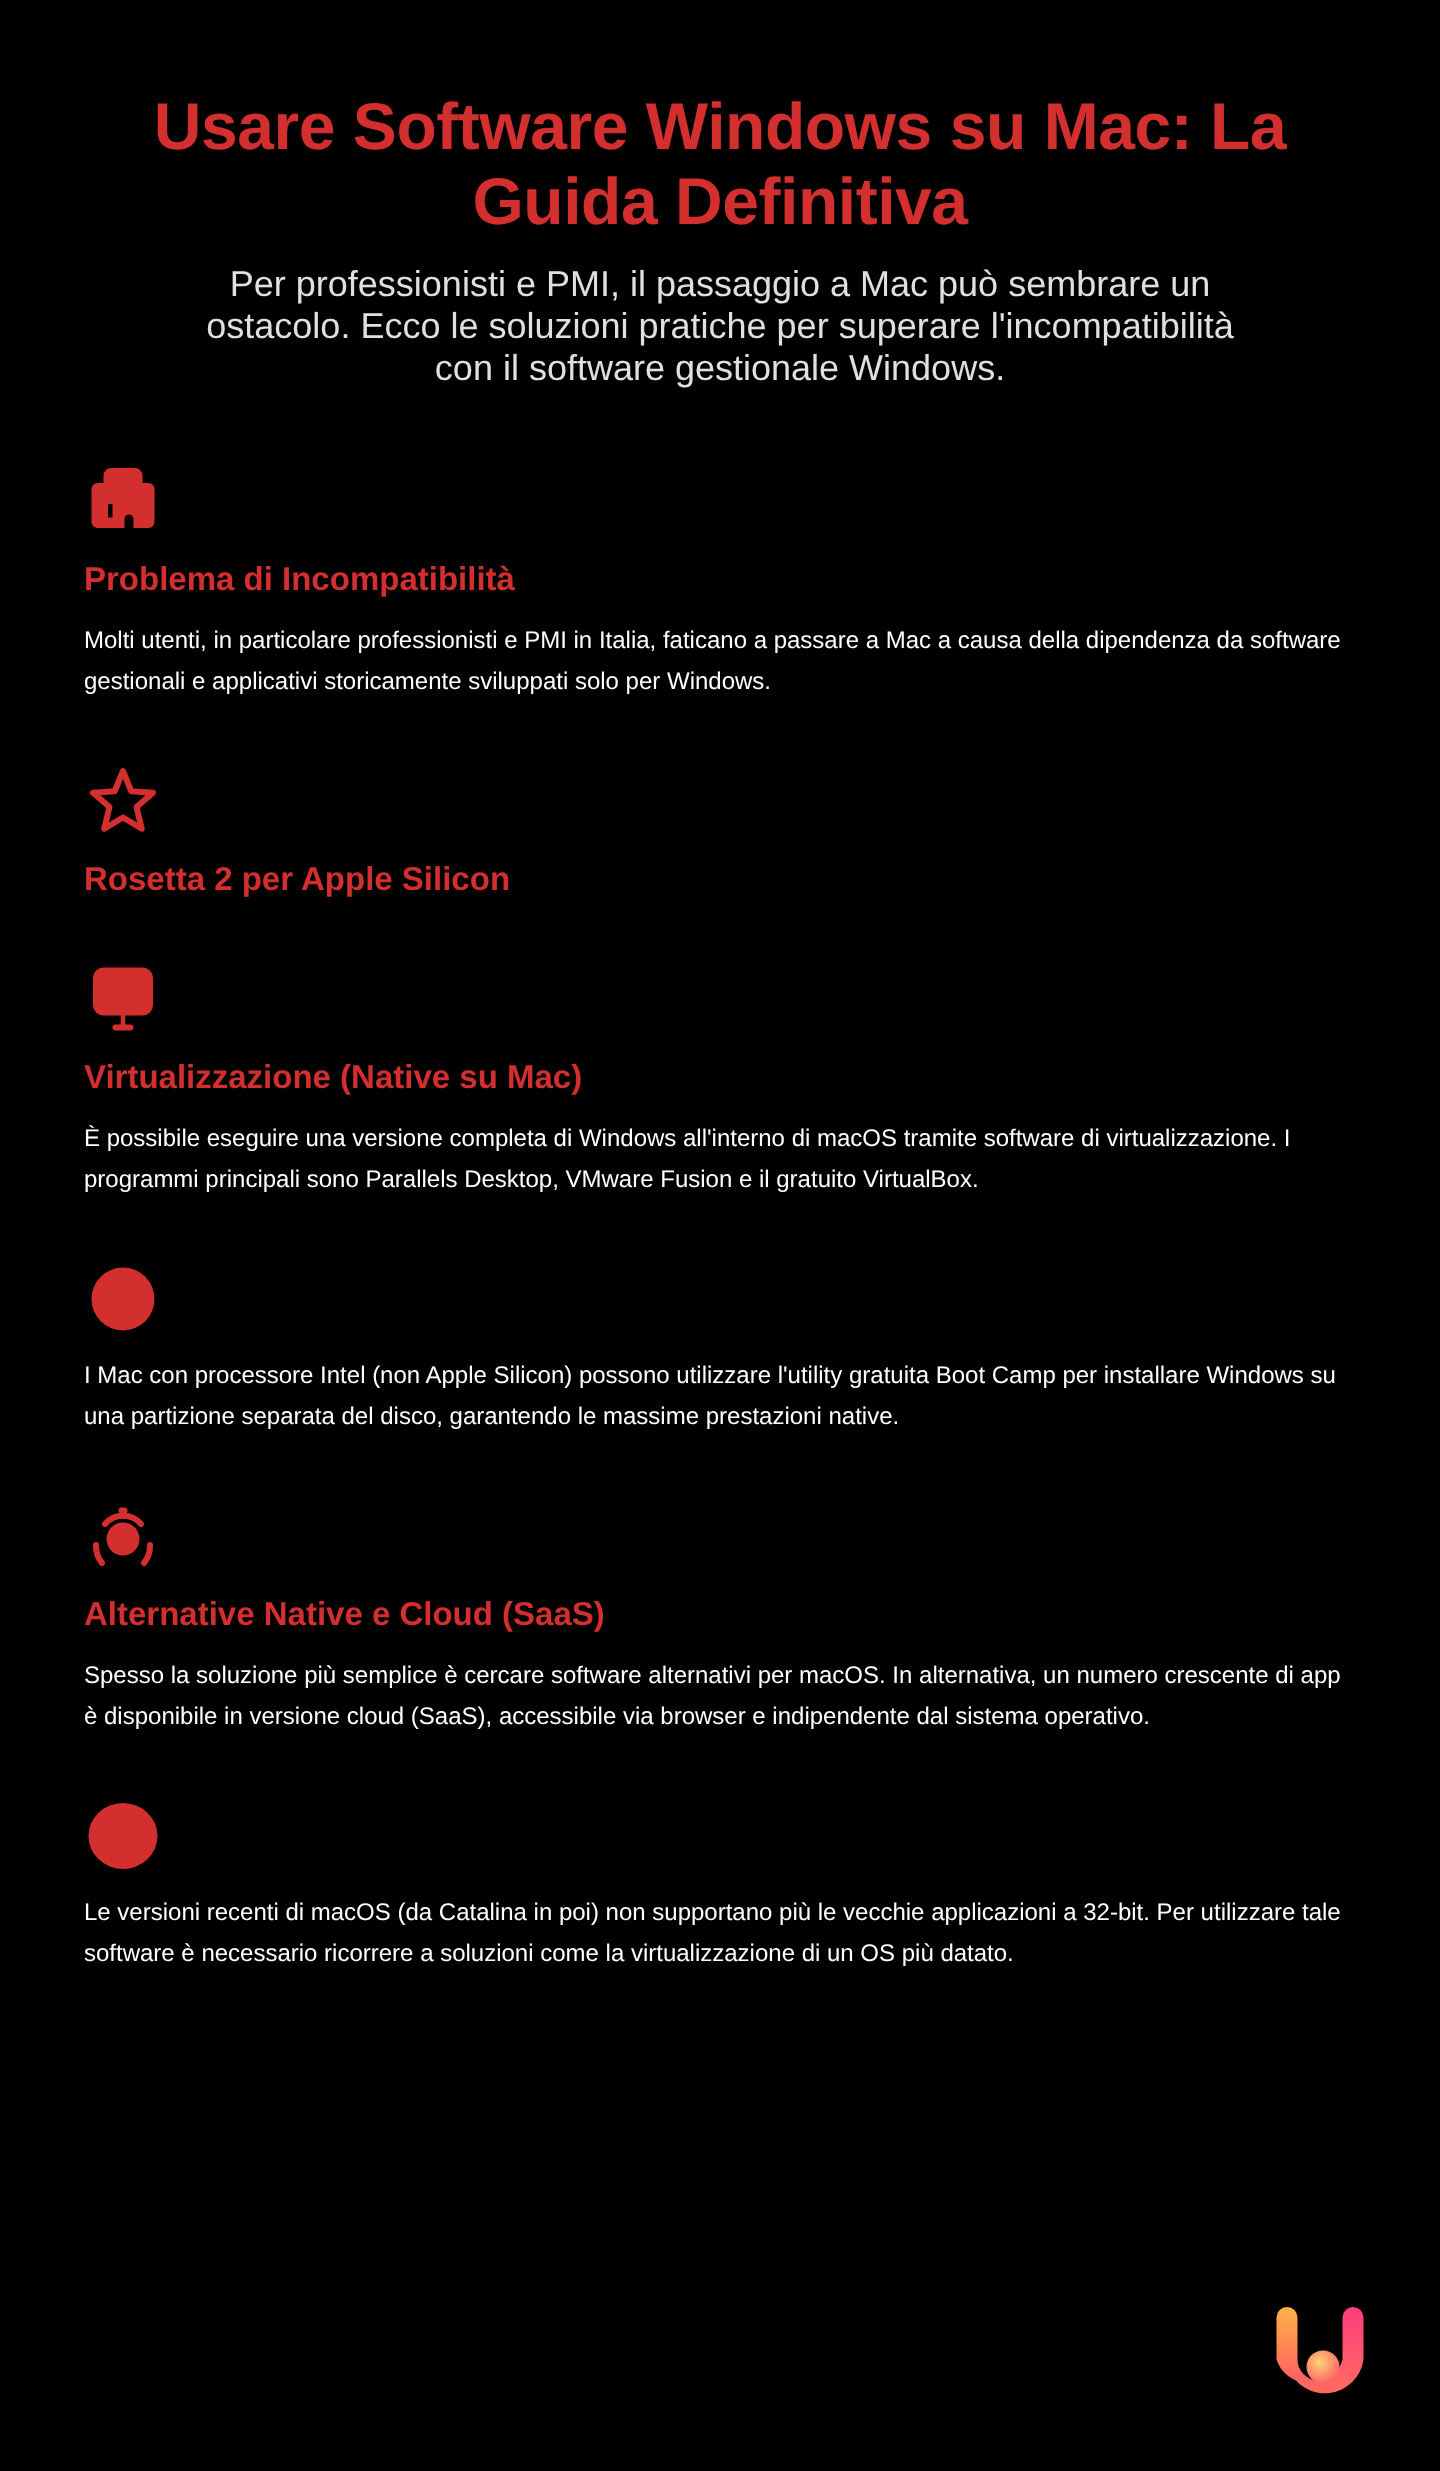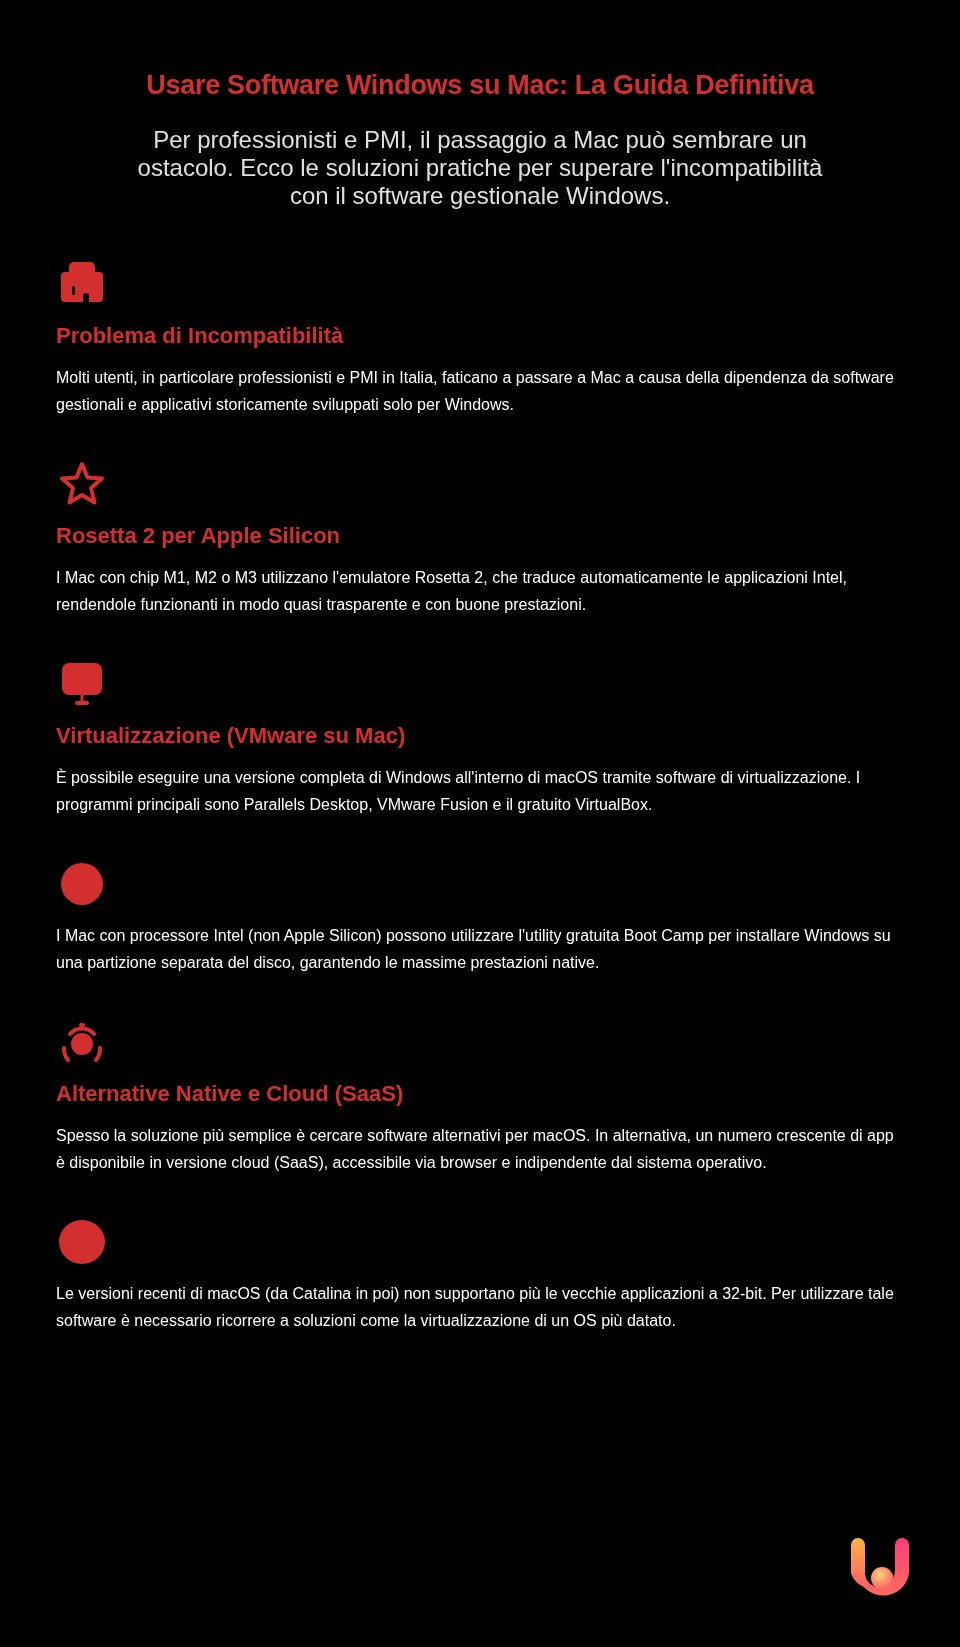--- a/index.html
+++ b/index.html
@@ -1,18 +1,18 @@
 <!DOCTYPE html>
 <html><head>
 <meta charset="utf-8">
 <style>
   html, body { margin: 0; padding: 0; background: #000; }
   body { width: 960px; min-height: 1647px; position: relative; font-family: "Liberation Sans", sans-serif; color: #fff; }
   .header { text-align: center; padding-top: 60px; }
-  .title { color: #d32f2f; font-size: 27px; font-weight: bold; line-height: 50px; margin: 0 auto; width: 820px; letter-spacing: -0.3px; }
+  .title { color: #d32f2f; font-size: 44px; font-weight: bold; line-height: 50px; margin: 0 auto; width: 820px; letter-spacing: -0.3px; }
   .subtitle { color: #e0e0e0; font-size: 24px; line-height: 28px; margin: 16px auto 0; width: 700px; }
   .sections { padding: 0 56px; margin-top: 48px; }
   .section { margin-bottom: 40px; }
   .icon { width: 52px; height: 52px; display: block; margin-bottom: 12px; }
   .sec-title { color: #d32f2f; font-size: 22px; font-weight: bold; margin: 0 0 14px; line-height: 28px; }
   .sec-body { font-size: 16px; line-height: 27px; color: #fff; margin: 0; }
   .logo { position: absolute; left: 845px; top: 1535px; width: 70px; height: 70px; }
 </style>
 </head>
 <body>
@@ -29,29 +29,28 @@
         <rect x="16" y="28" width="3" height="9" fill="#000"></rect>
       </svg>
     <h2 class="sec-title">Problema di Incompatibilità</h2>
     <p class="sec-body">Molti utenti, in particolare professionisti e PMI in Italia, faticano a passare a Mac a causa della dipendenza da software gestionali e applicativi storicamente sviluppati solo per Windows.</p>
   </div>
   <div class="section">
     <svg class="icon" viewBox="0 0 52 52">
         <polygon points="26,6 31.5,19.5 46,20.5 35,30 38.5,44.5 26,37 13.5,44.5 17,30 6,20.5 20.5,19.5" fill="none" stroke="#d32f2f" stroke-width="4" stroke-linejoin="round"></polygon>
       </svg>
     <h2 class="sec-title">Rosetta 2 per Apple Silicon</h2>
-    <p class="sec-body">I Mac con chip M1, M2 o M3 utilizzano l'emulatore Rosetta 2, che traduce automaticamente le applicazioni Intel, rendendole funzionanti in modo quasi trasparente e con buone prestazioni.</p>
   </div>
   <div class="section">
     <svg class="icon" viewBox="0 0 52 52">
         <rect x="6" y="5" width="40" height="32" rx="7" fill="#d32f2f"></rect>
         <rect x="24.5" y="36" width="3" height="8" fill="#d32f2f"></rect>
         <rect x="19" y="43" width="14" height="4" rx="2" fill="#d32f2f"></rect>
       </svg>
-    <h2 class="sec-title">Virtualizzazione (VMware su Mac)</h2>
+    <h2 class="sec-title">Virtualizzazione (Native su Mac)</h2>
     <p class="sec-body">È possibile eseguire una versione completa di Windows all'interno di macOS tramite software di virtualizzazione. I programmi principali sono Parallels Desktop, VMware Fusion e il gratuito VirtualBox.</p>
   </div>
   <div class="section">
     <svg class="icon" viewBox="0 0 52 52">
         <circle cx="26" cy="26" r="21" fill="#d32f2f"></circle>
       </svg>
     <p class="sec-body">I Mac con processore Intel (non Apple Silicon) possono utilizzare l'utility gratuita Boot Camp per installare Windows su una partizione separata del disco, garantendo le massime prestazioni native.</p>
   </div>
   <div class="section">
     <svg class="icon" viewBox="0 0 52 52">

